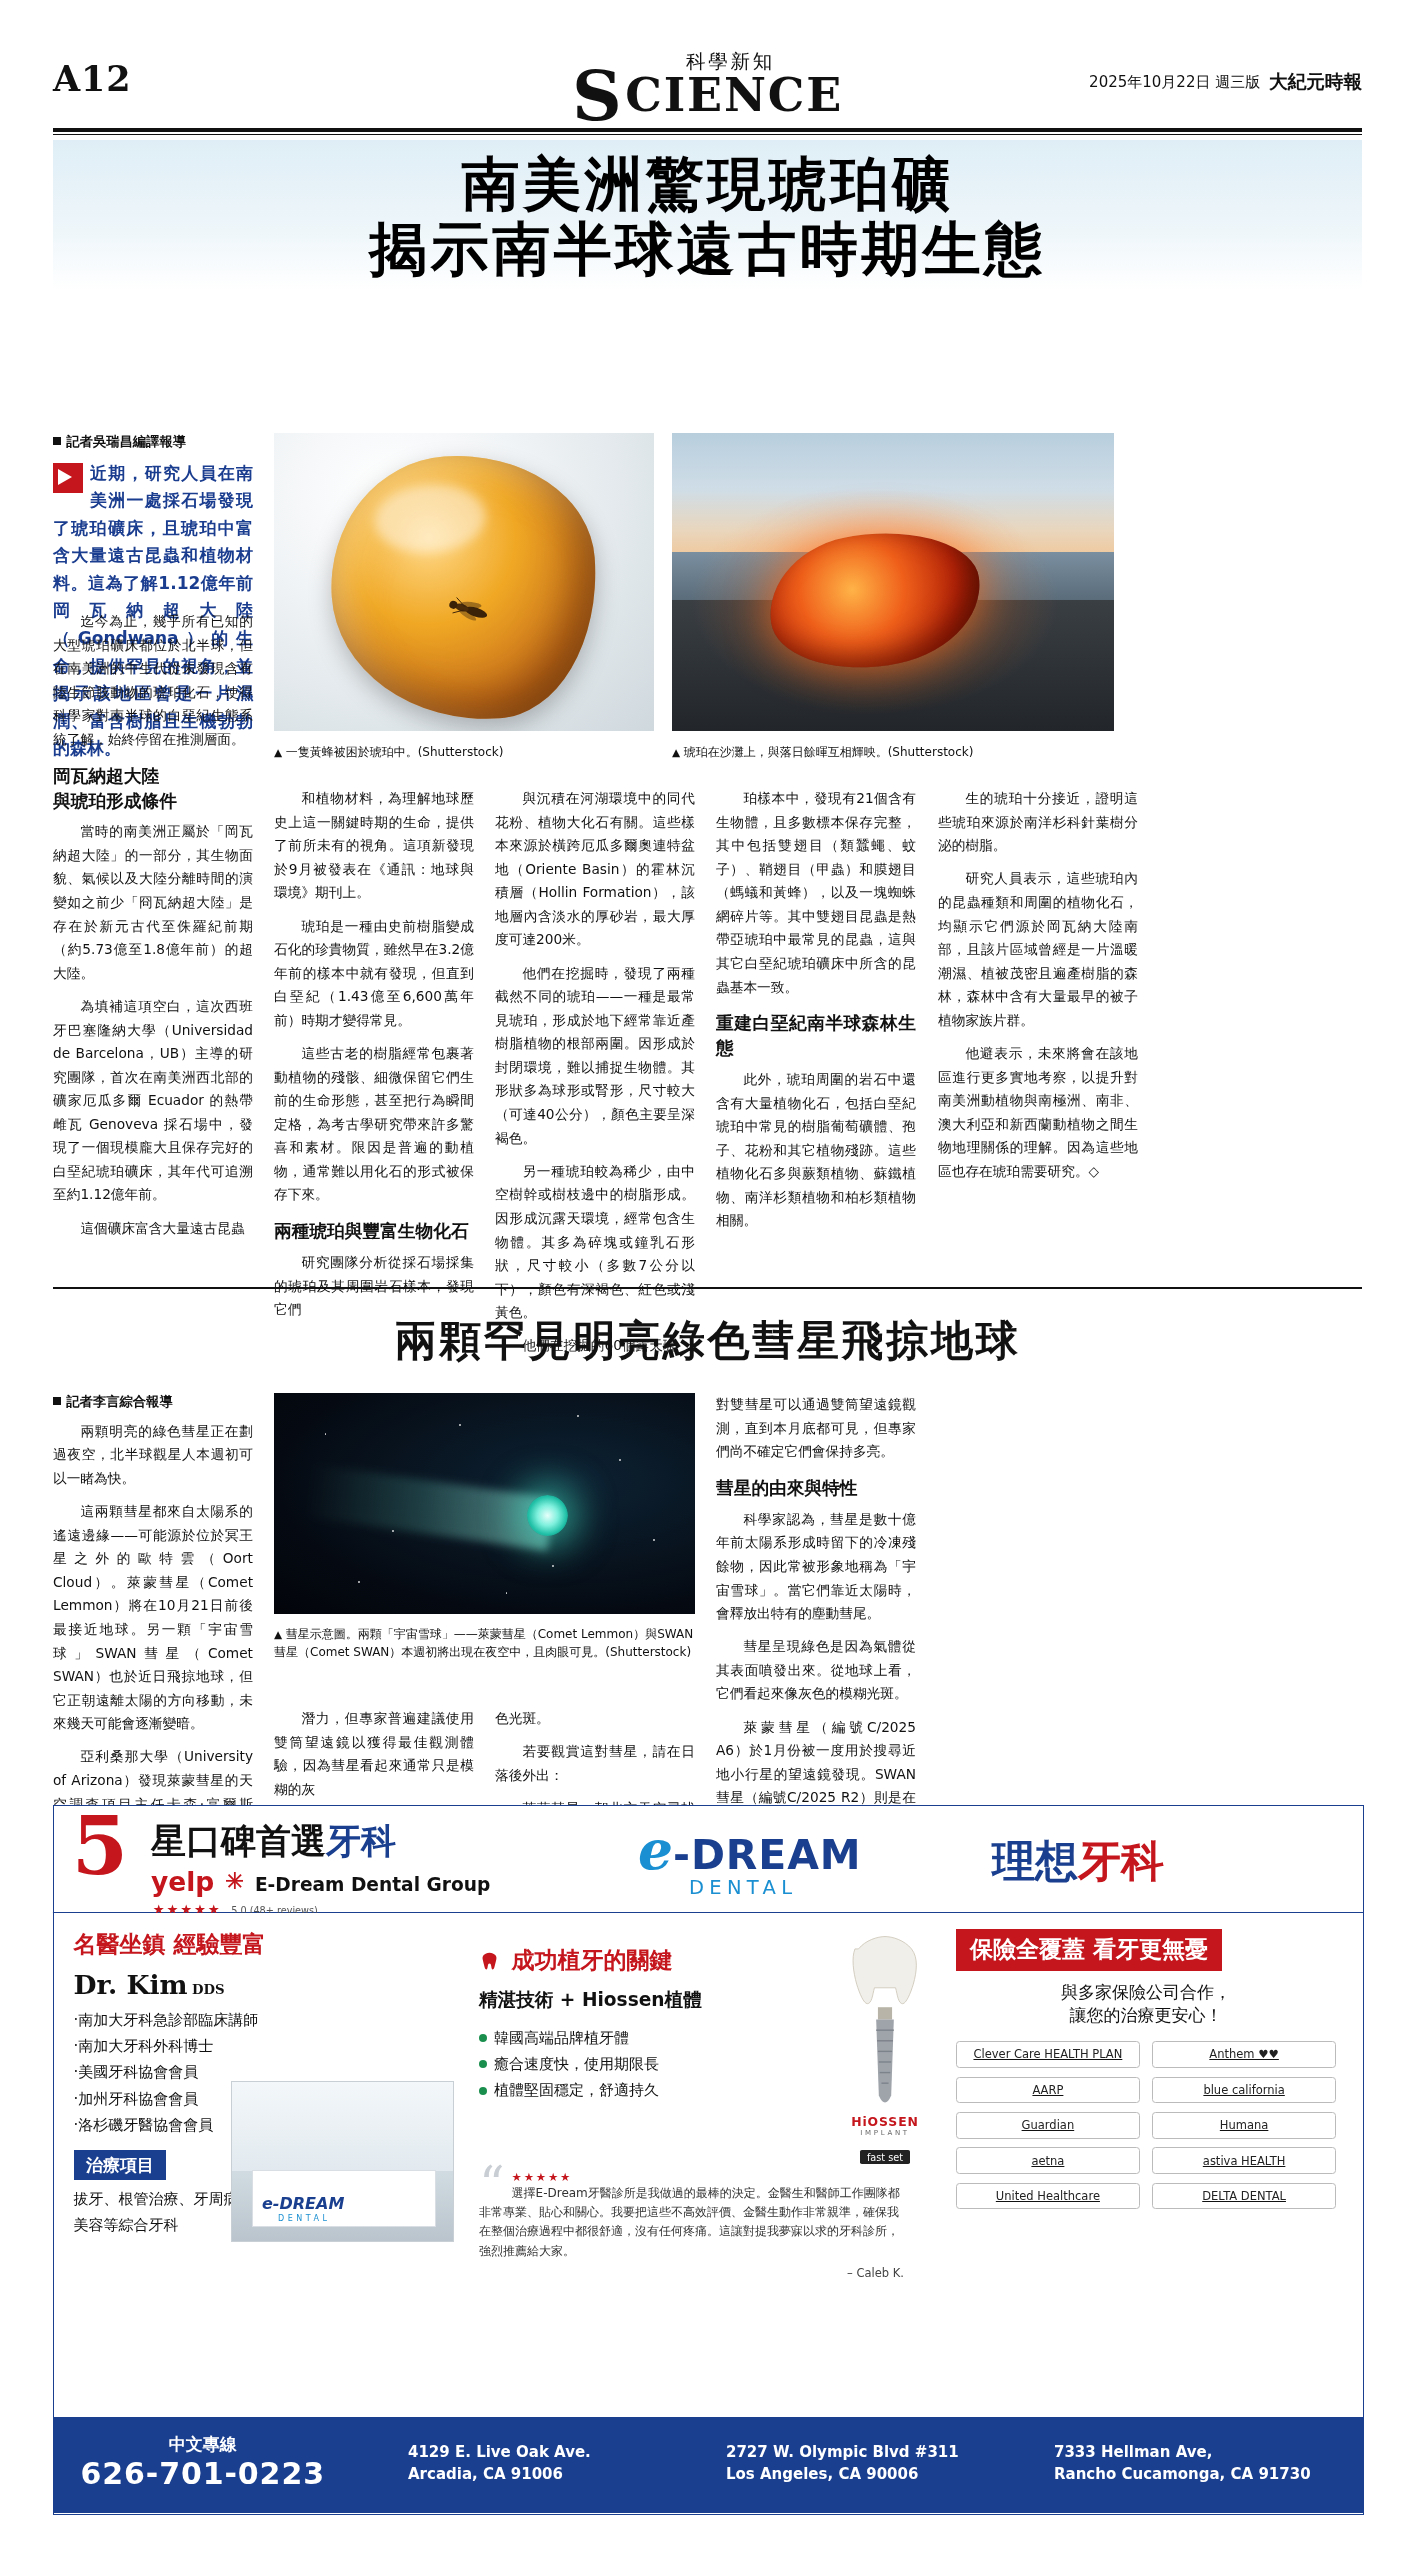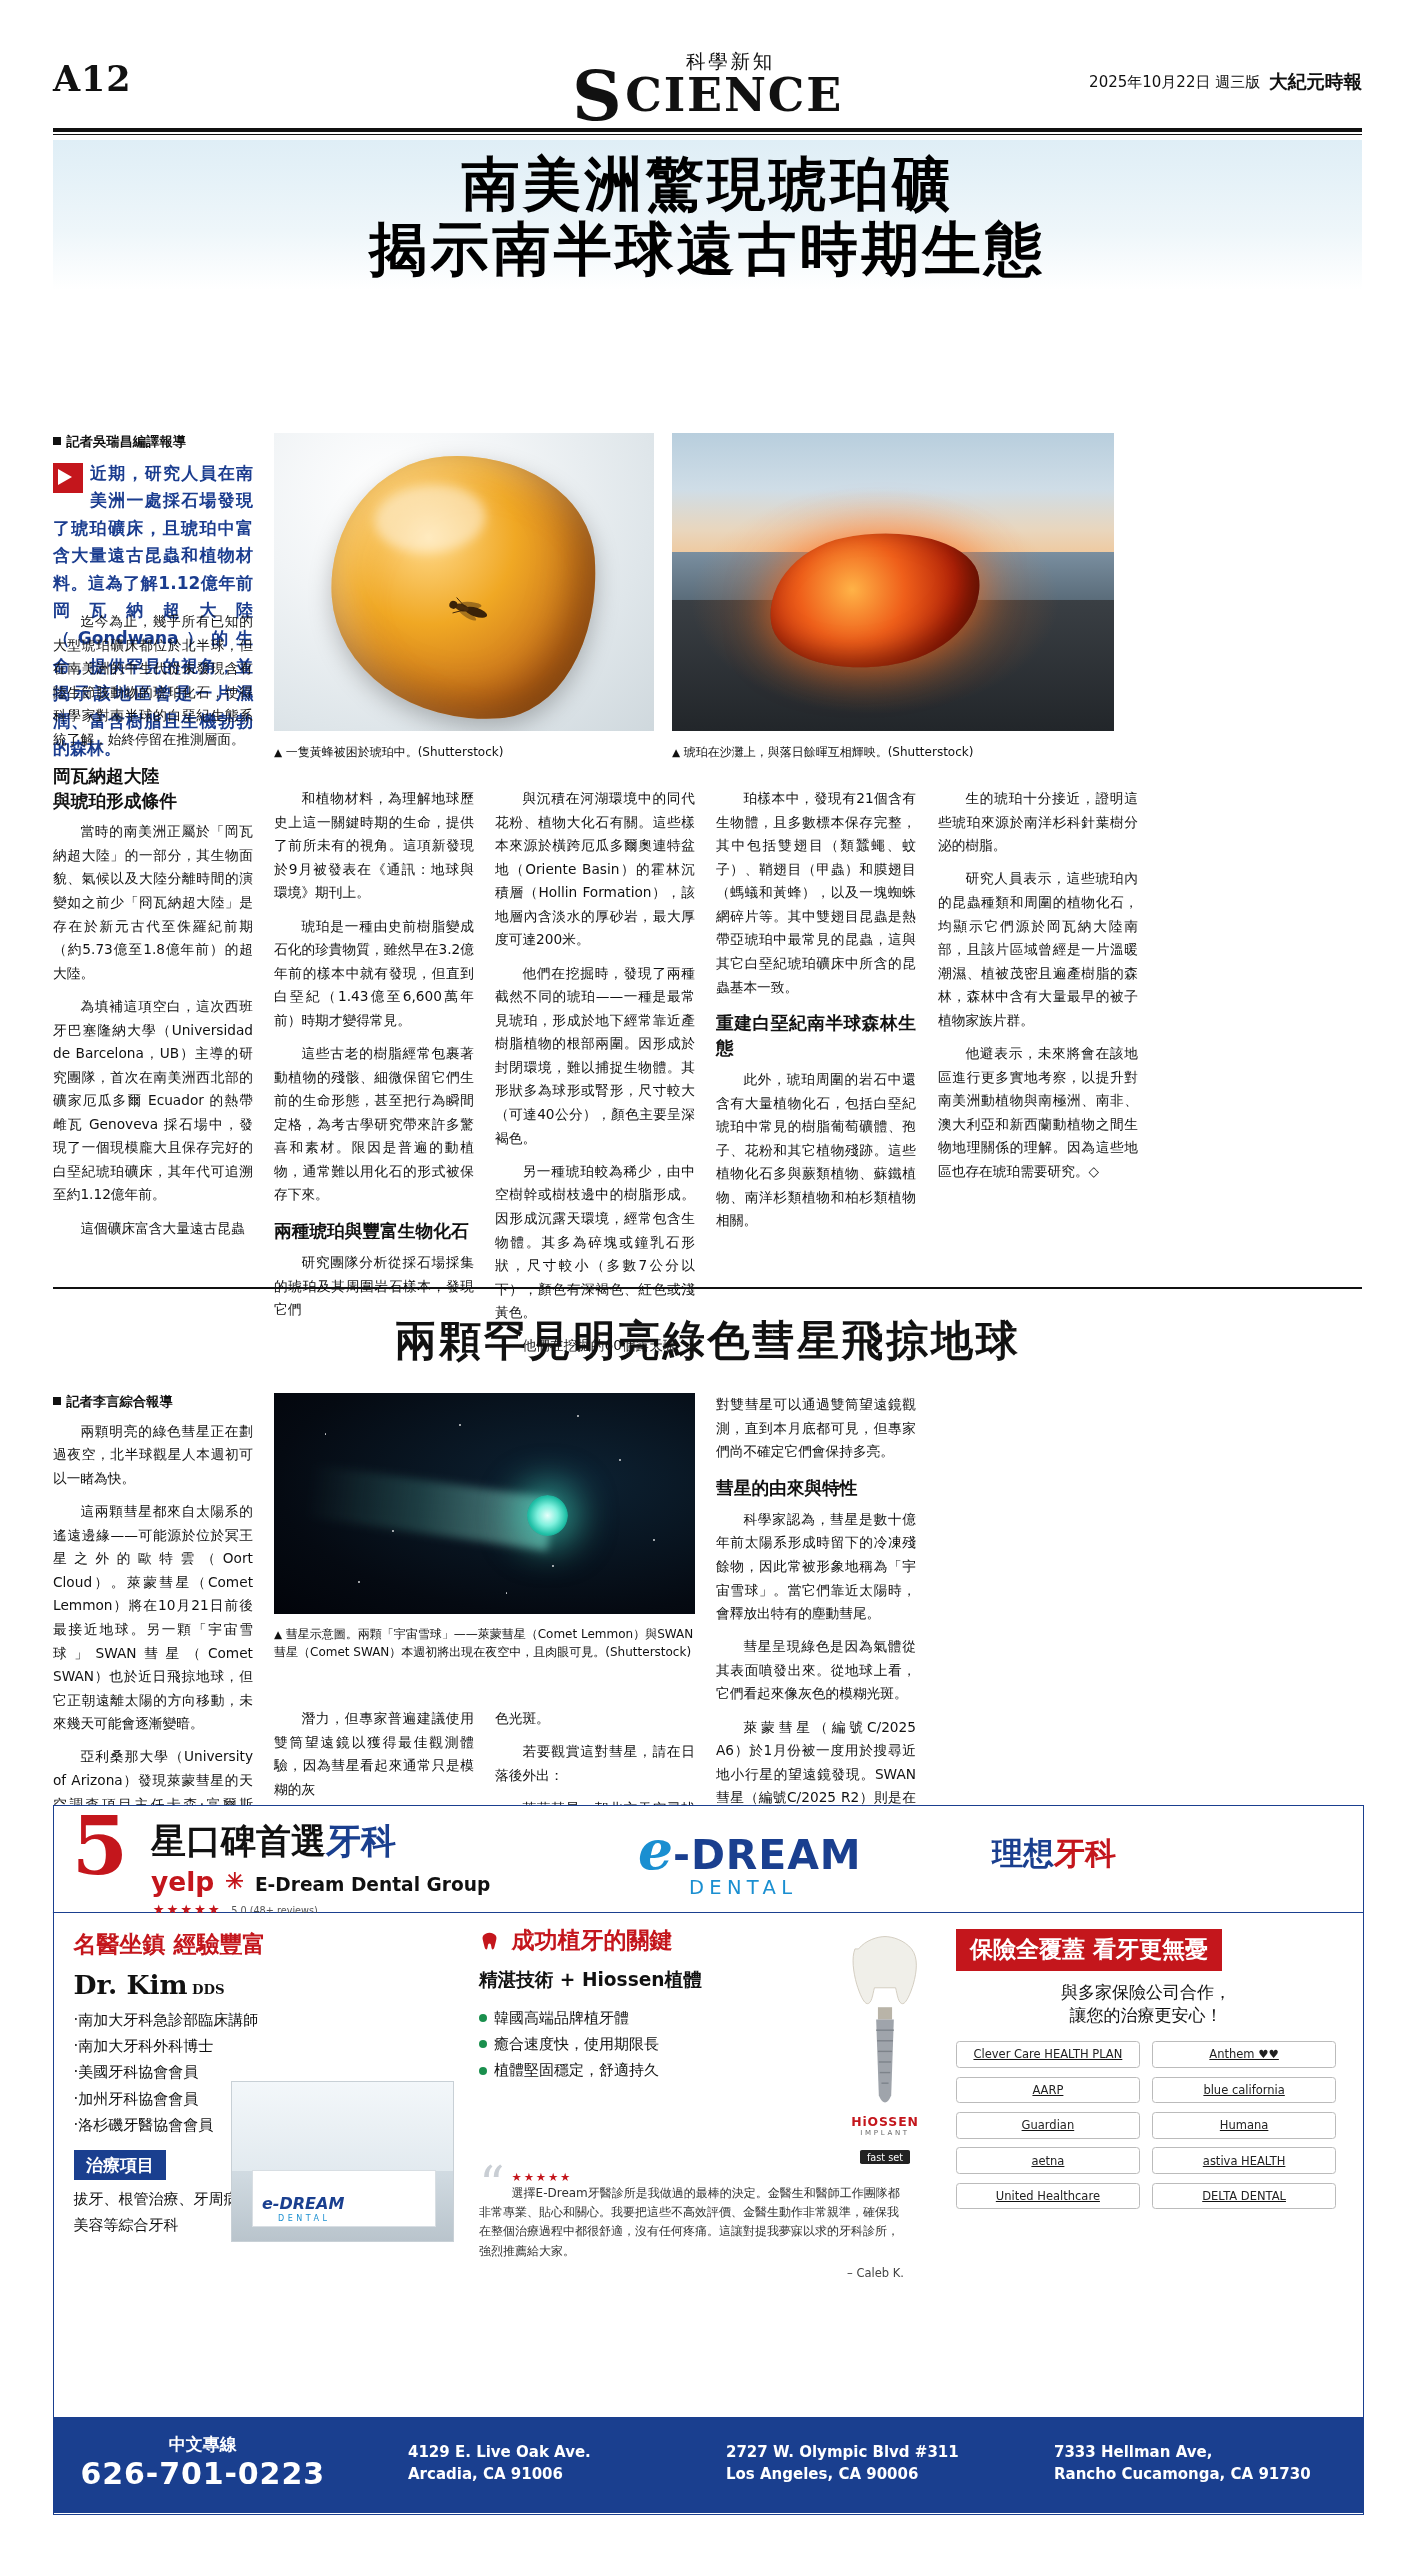--- a/index.html
+++ b/index.html
@@ -95,21 +95,21 @@
   .ad{position:absolute;left:53px;width:1309px;border:1.8px solid #1a3f8f;background:#fff;}
   .ad-top{position:relative;height:106px;border-bottom:1.8px solid #1a3f8f;background:#fff;}
   .ad-mid{position:relative;background:#fff;}
   .ad-bottom{position:relative;background:#1a3f8f;color:#fff;height:96px;}
   .big5{font-family:"DejaVu Serif","Liberation Serif",serif;font-size:81px;font-weight:700;color:#c4161c;line-height:.9;}
   .ad-h1{font-size:35px;font-weight:700;color:#111;}
   .ad-h1 .blue{color:#1a3f8f;}
   .edream-e{font-family:"DejaVu Serif","Liberation Serif",serif;font-size:55px;color:#1a8fd1;font-weight:700;font-style:italic;}
   .edream-word{font-size:41px;font-weight:700;color:#1a3f8f;letter-spacing:0.9px;}
   .edream-sub{font-size:19.5px;color:#1a8fd1;letter-spacing:5.3px;}
-  .ad-right-title{font-size:31px;font-weight:700;color:#1a3f8f;}
+  .ad-right-title{font-size:43px;font-weight:700;color:#1a3f8f;}
   .ad-right-title .red{color:#c4161c;}
   .yelp{font-size:26.5px;font-weight:700;color:#c4161c;font-family:"DejaVu Sans","Liberation Sans",sans-serif;}
   .stars{color:#c4161c;font-size:13.3px;letter-spacing:1.8px;}
   .sect-title{font-size:23px;font-weight:700;color:#c4161c;}
   .sect-title2{font-size:23px;font-weight:700;color:#c4161c;}
   .li{font-size:15px;line-height:1.75;}
   .dot{display:inline-block;width:8px;height:8px;border-radius:50%;background:#1a8f4d;margin-right:7px;vertical-align:0.9px;}
   .badge{background:#1a3f8f;color:#fff;font-size:17px;font-weight:700;padding:3.5px 12.4px;display:inline-block;}
   .ins-head{background:#c4161c;color:#fff;font-size:23px;font-weight:700;padding:5.3px 14px;display:inline-block;}
   .phone{font-size:30px;font-weight:700;letter-spacing:0.9px;}
@@ -314,21 +314,21 @@
         </div>
       </div>
 
       <div style="position:absolute;left:177px;top:168px;width:221px;height:159px;background:linear-gradient(180deg,#e8eef2 0%,#cfd9e0 60%,#b9c4cc 100%);border:0.9px solid #c8d0d6;">
         <div style="position:absolute;left:0;top:0;width:100%;height:56%;background:linear-gradient(180deg,#f3f7fa,#e2eaef);"></div>
         <div style="position:absolute;left:19.5px;bottom:14px;width:182px;height:55px;background:#fff;border:0.9px solid #d8dee3;"></div>
         <div style="position:absolute;left:30px;bottom:28px;font-size:16px;font-weight:700;color:#1a3f8f;font-style:italic;">e-DREAM</div>
         <div style="position:absolute;left:46px;bottom:17.7px;font-size:8px;letter-spacing:3.5px;color:#1a8fd1;">DENTAL</div>
       </div>
 
-      <div style="position:absolute;left:425px;top:12px;width:318px;">
+      <div style="position:absolute;left:425px;top:32px;width:318px;">
         <div>
           <span style="display:inline-block;width:21px;height:21px;vertical-align:-3.5px;margin-right:7px;">
             <svg viewBox="0 0 24 24">
                 <path d="M12 2c3 0 5 1.2 6.6 2.6 1.3 1.2 1.6 3.2 1.1 5.4-.6 2.6-1.3 5.3-1.9 7.8-.4 1.6-.9 3.2-2 3.2-1.3 0-1.5-2-1.8-3.7-.3-1.6-.6-3.1-2-3.1s-1.7 1.5-2 3.1c-.3 1.7-.5 3.7-1.8 3.7-1.1 0-1.6-1.6-2-3.2C5.6 15.3 4.9 12.6 4.3 10c-.5-2.2-.2-4.2 1.1-5.4C7 3.2 9 2 12 2z" fill="#c4161c"></path>
               </svg>
           </span>
           <span class="sect-title2">成功植牙的關鍵</span>
         </div>
         <div style="font-size:18.6px;font-weight:700;color:#111;margin-top:10.6px;">精湛技術 + Hiossen植體</div>
         <div style="margin-top:12.4px;">

